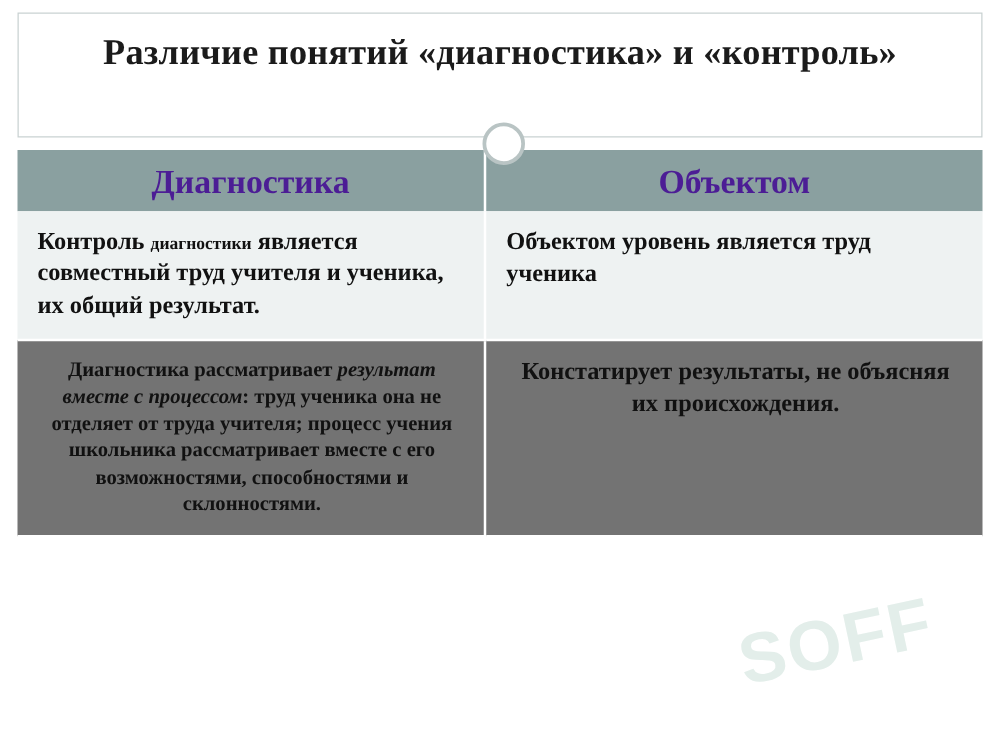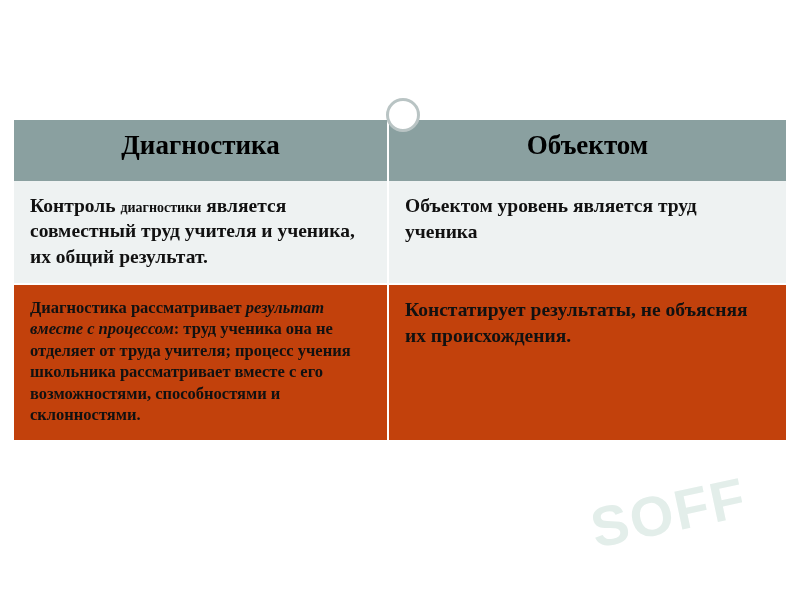--- a/index.html
+++ b/index.html
@@ -92,44 +92,44 @@
   table.cmp {
     border-collapse: collapse;
     width: 772px;
     table-layout: fixed;
   }
   table.cmp col.c1 { width: 374px; }
   table.cmp col.c2 { width: 398px; }
 
   table.cmp th {
     background: #8aa0a0;
-    color: #000000;
+    color: #4c1d95;
     font-family: "Liberation Serif", serif;
     font-weight: bold;
     font-size: 27px;
     text-align: center;
-    padding: 10px 6px 20px 6px;
+    padding: 10px 6px 8px 6px;
     border-right: 2px solid #ffffff;
     vertical-align: middle;
   }
   table.cmp th:last-child { border-right: none; }
 
   table.cmp td {
     vertical-align: top;
     padding: 12px 14px 14px 16px;
     font-family: "Liberation Serif", serif;
     color: #111111;
     border-right: 2px solid #ffffff;
     border-bottom: 2px solid #ffffff;
   }
   table.cmp td:last-child { border-right: none; }
 
   .row-a td { background: #dfe7e7; }
   .row-b td { background: #eef2f2; }
-  .row-c td { background: #c2410c; }
+  .row-c td { background: #737373; text-align: center; }
 
   .t-bold   { font-weight: bold; font-size: 19.5px; line-height: 1.30; }
   .t-bold-r { font-weight: bold; font-size: 19.5px; line-height: 1.32; }
   .t-plain  { font-size: 16.5px; line-height: 1.30; font-weight: bold; }
 
   .lighter { font-weight: bold; font-size: 14px; }
   .em-italic { font-style: italic; font-weight: bold; }
 
   .cell-p { margin: 0; }
 </style>
@@ -137,20 +137,23 @@
 <body>
 
 <div class="slide">
 
   <div class="watermark">
     <span class="wm-item wm-1">SOFF</span>
     <span class="wm-item wm-2">SOFF</span>
     <span class="wm-item wm-3">SOFF</span>
   </div>
 
+  <div class="title-box">
+    <h1 class="title-text">Различие понятий «диагностика» и «контроль»</h1>
+  </div>
   <div class="deco-circle"></div>
 
   <div class="table-wrap">
     <table class="cmp">
       <colgroup>
         <col class="c1">
         <col class="c2">
       </colgroup>
       <thead>
         <tr>

